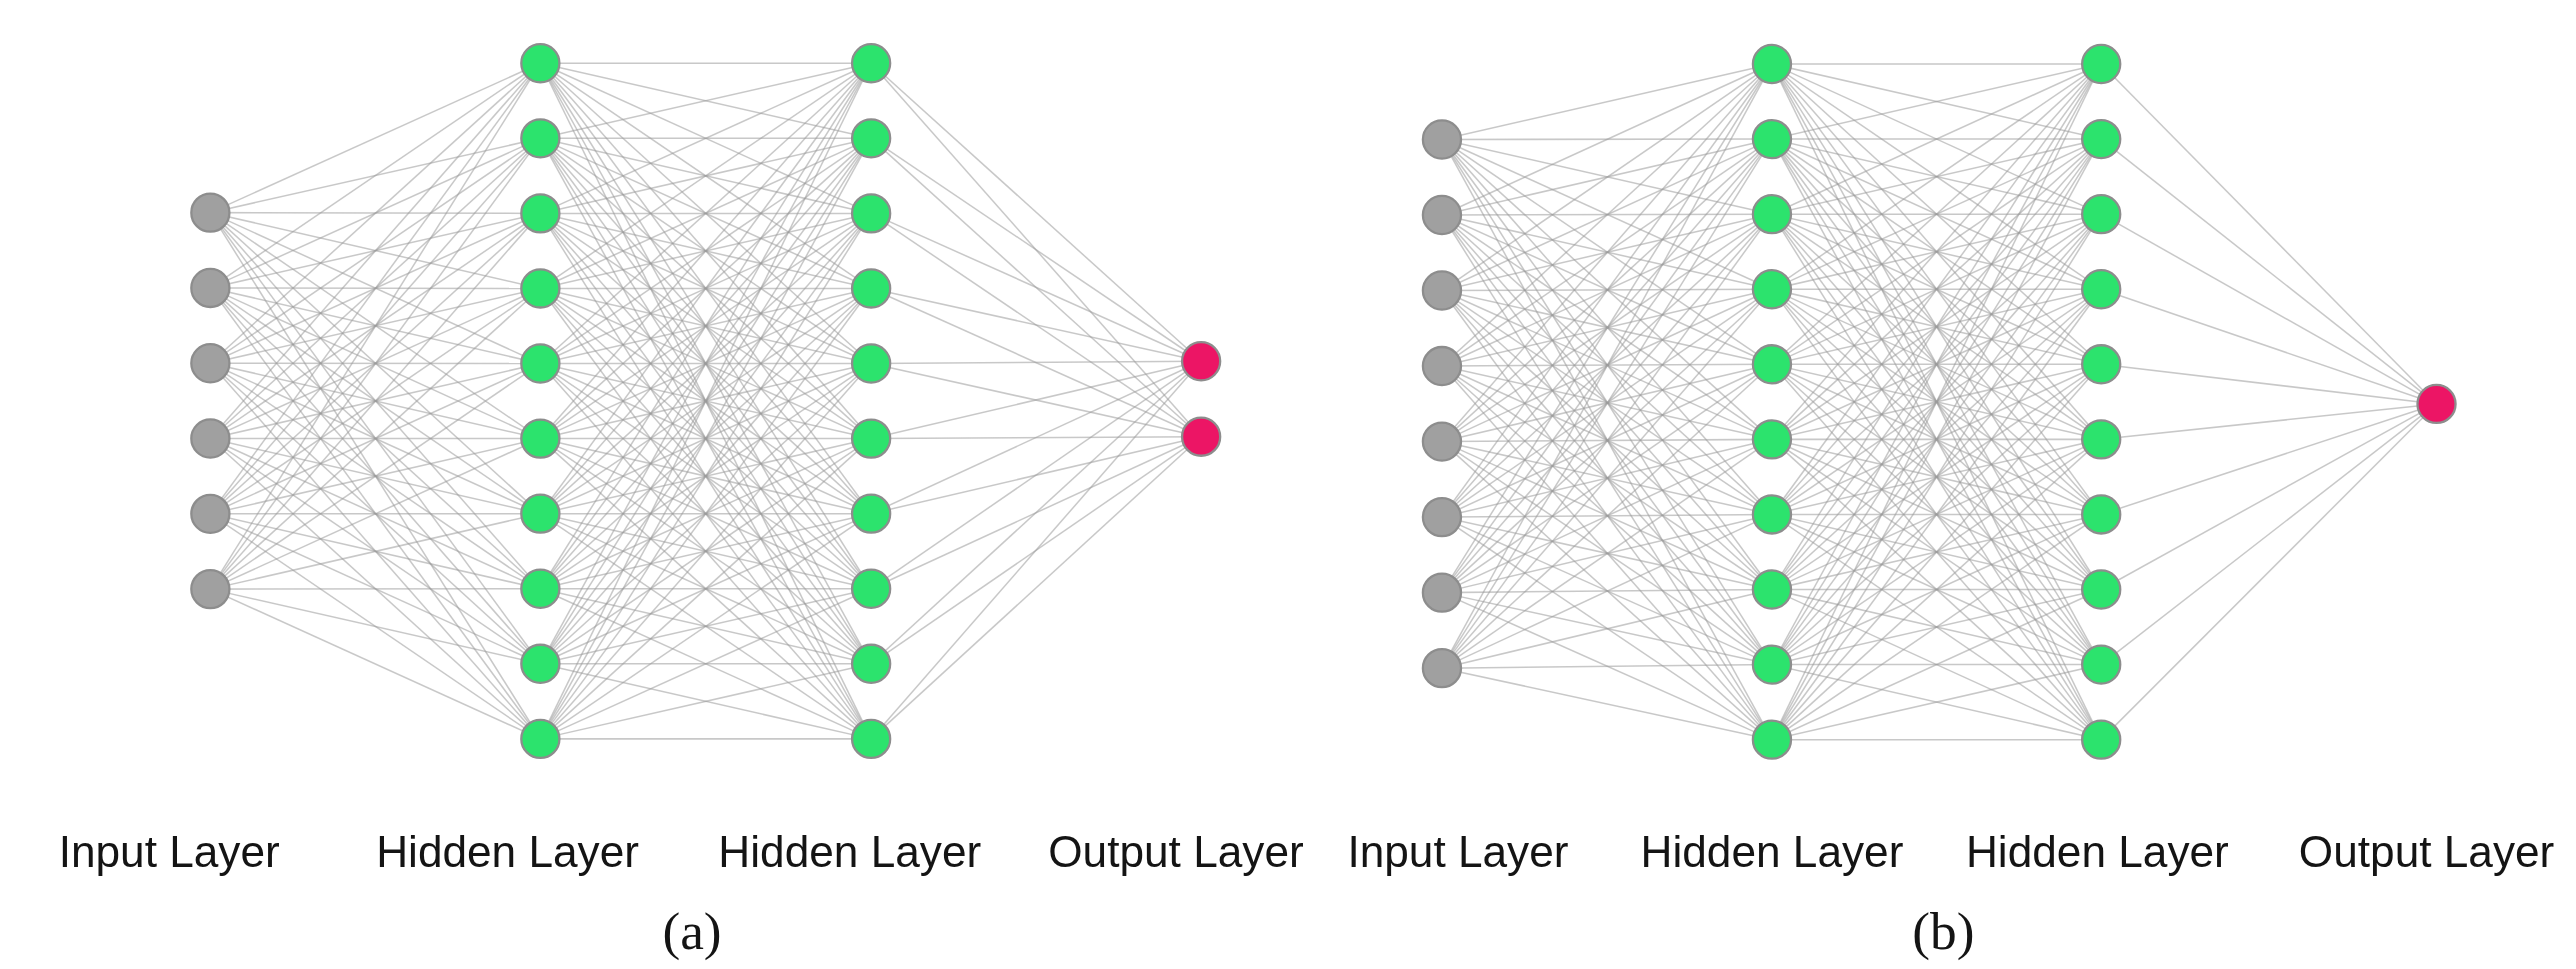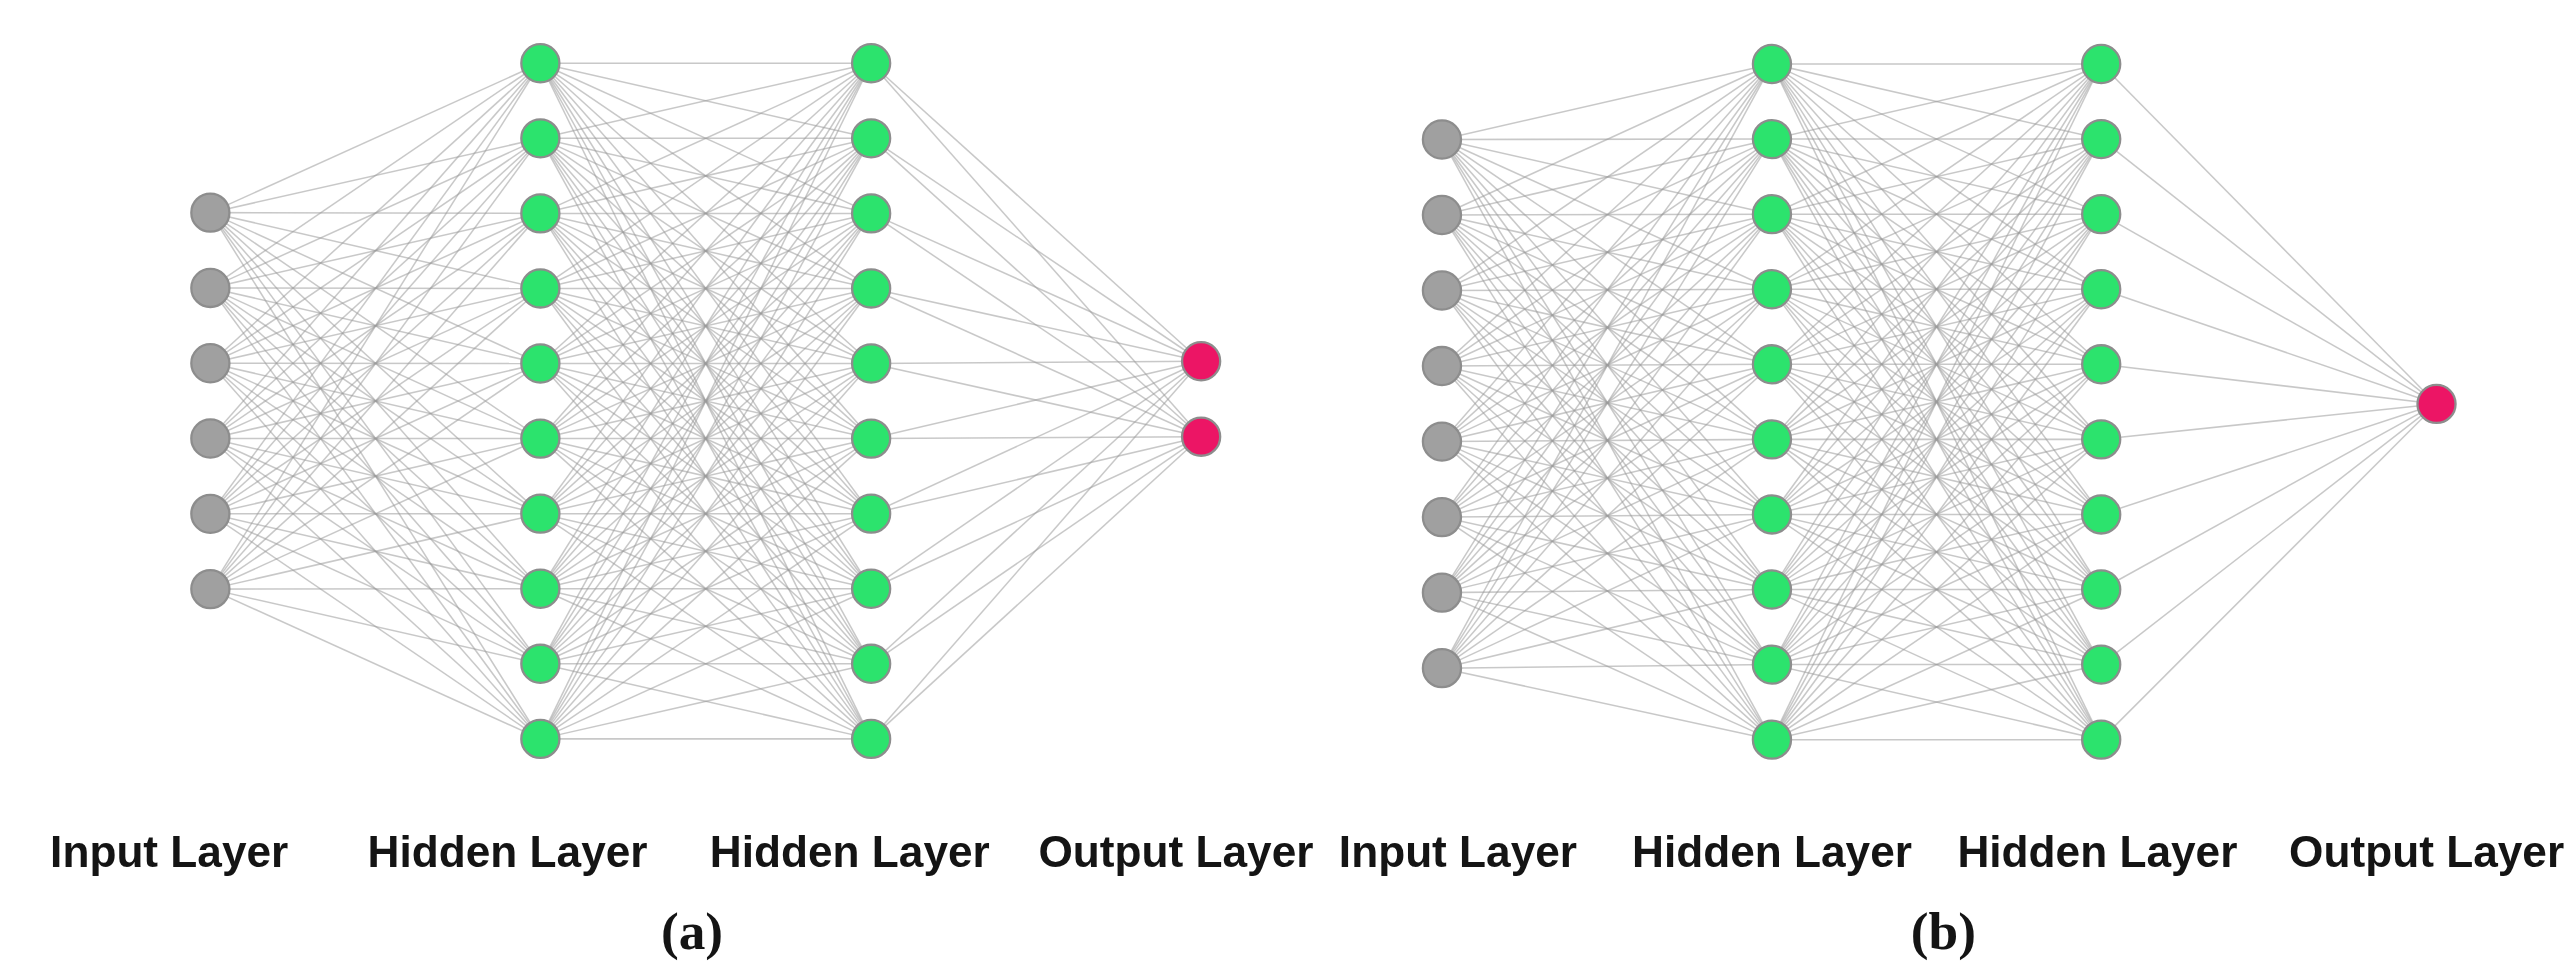--- a/index.html
+++ b/index.html
@@ -5,21 +5,20 @@
   html, body {
     margin: 0;
     padding: 0;
     background: #ffffff;
     font-family: "Liberation Sans", sans-serif;
   }
   .figure-wrap {
     width: 100%;
     max-width: 2576px;
     background: #ffffff;
-    font-weight: bold;
   }
   svg {
     display: block;
     width: 100%;
     height: auto;
     background: #ffffff;
   }
   .net-edge {
     fill: none;
     stroke-width: 2px;

